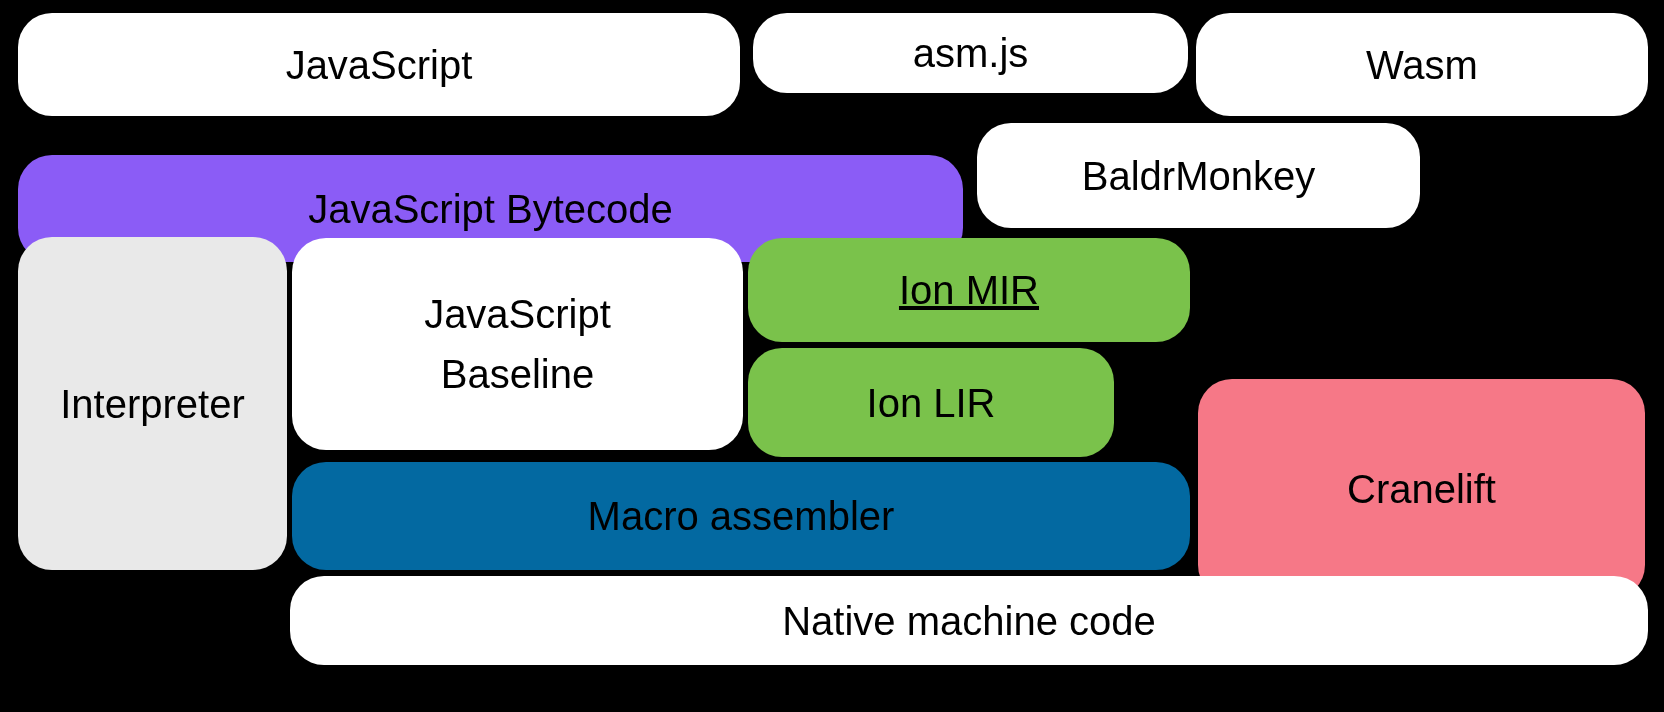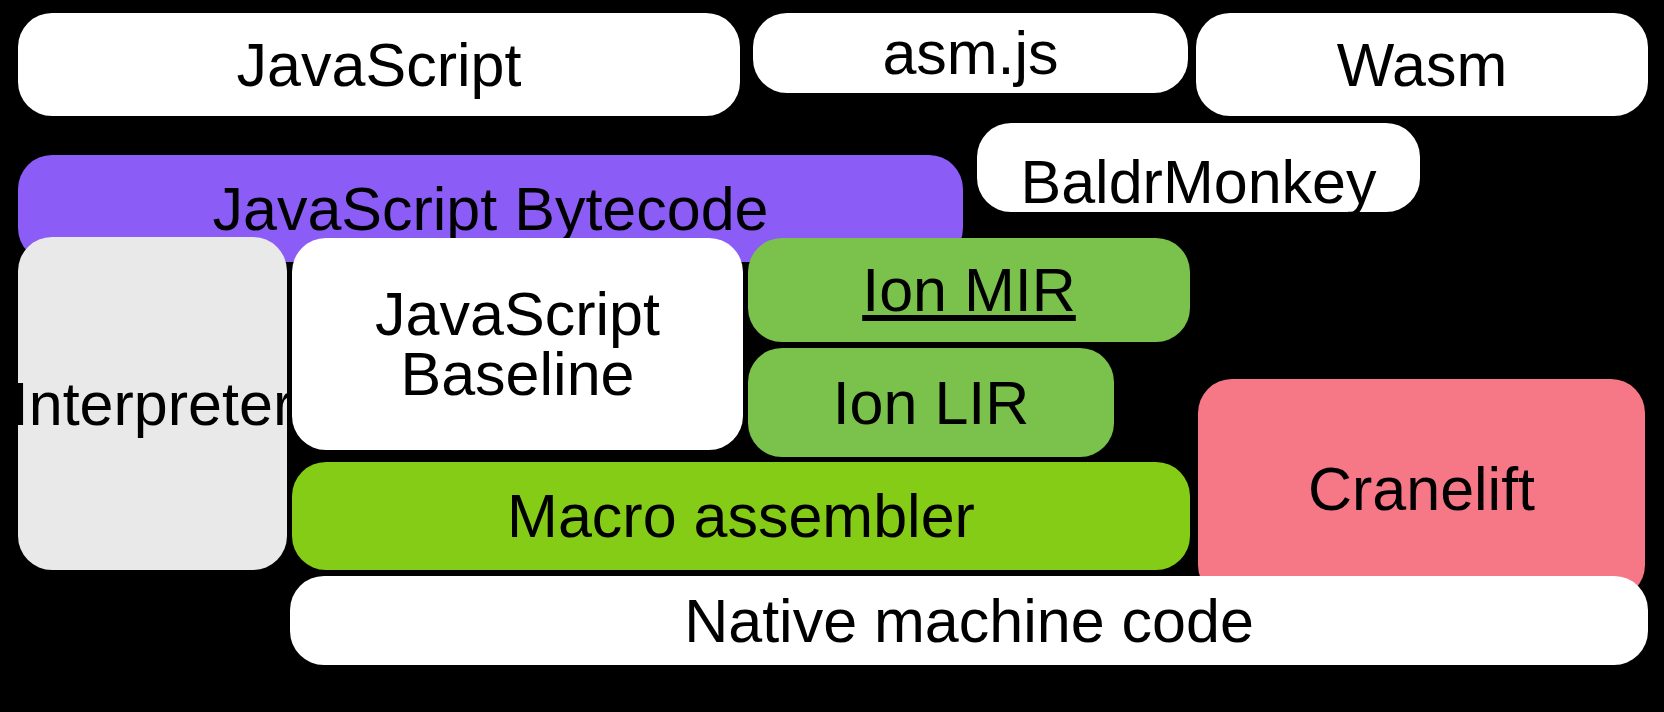--- a/index.html
+++ b/index.html
@@ -18,29 +18,29 @@
   .box {
     position: absolute;
     background: #ffffff;
     border-radius: 34px;
     display: flex;
     flex-direction: column;
     align-items: center;
     justify-content: center;
     text-align: center;
     color: #000000;
-    font-size: 61px;
+    font-size: 40px;
     line-height: 60px;
     white-space: nowrap;
   }
   .b-javascript   { left: 18px;   top: 13px;  width: 722px;  height: 103px; }
   .b-asmjs        { left: 753px;  top: 13px;  width: 435px;  height: 80px; }
   .b-wasm         { left: 1196px; top: 13px;  width: 452px;  height: 103px; }
   .b-bytecode     { left: 18px;   top: 123px; width: 945px;  height: 107px; }
-  .b-baldrmonkey  { left: 977px;  top: 123px; width: 443px;  height: 89px; justify-content: flex-end; }
+  .b-baldrmonkey  { left: 977px;  top: 123px; width: 443px;  height: 105px; }
   .b-interpreter  { left: 18px;   top: 237px; width: 269px;  height: 333px; }
   .b-baseline     { left: 292px;  top: 238px; width: 451px;  height: 212px; }
   .b-ionmir       { left: 748px;  top: 238px; width: 442px;  height: 104px; }
   .b-ionlir       { left: 748px;  top: 348px; width: 366px;  height: 109px; }
   .b-cranelift    { left: 1198px; top: 350px; width: 447px;  height: 220px; }
   .b-macro        { left: 292px;  top: 462px; width: 898px;  height: 108px; }
   .b-native       { left: 290px;  top: 576px; width: 1358px; height: 89px; }
 </style>
 </head>
 <body>
@@ -81,21 +81,21 @@
   </div>
 
   <div class="box b-ionlir" style="background: rgb(122, 194, 75);">
     <span>Ion LIR</span>
   </div>
 
   <div class="box b-cranelift" style="background: rgb(246, 120, 135); margin-top: 29px;">
     <span>Cranelift</span>
   </div>
 
-  <div class="box b-macro" style="background: #84cc16;">
+  <div class="box b-macro" style="background: #0369a1;">
     <span>Macro assembler</span>
   </div>
 
   <div class="box b-native" style="background: rgb(255, 255, 255);">
     <span>Native machine code</span>
   </div>
 
 </div>
 
 </body></html>

